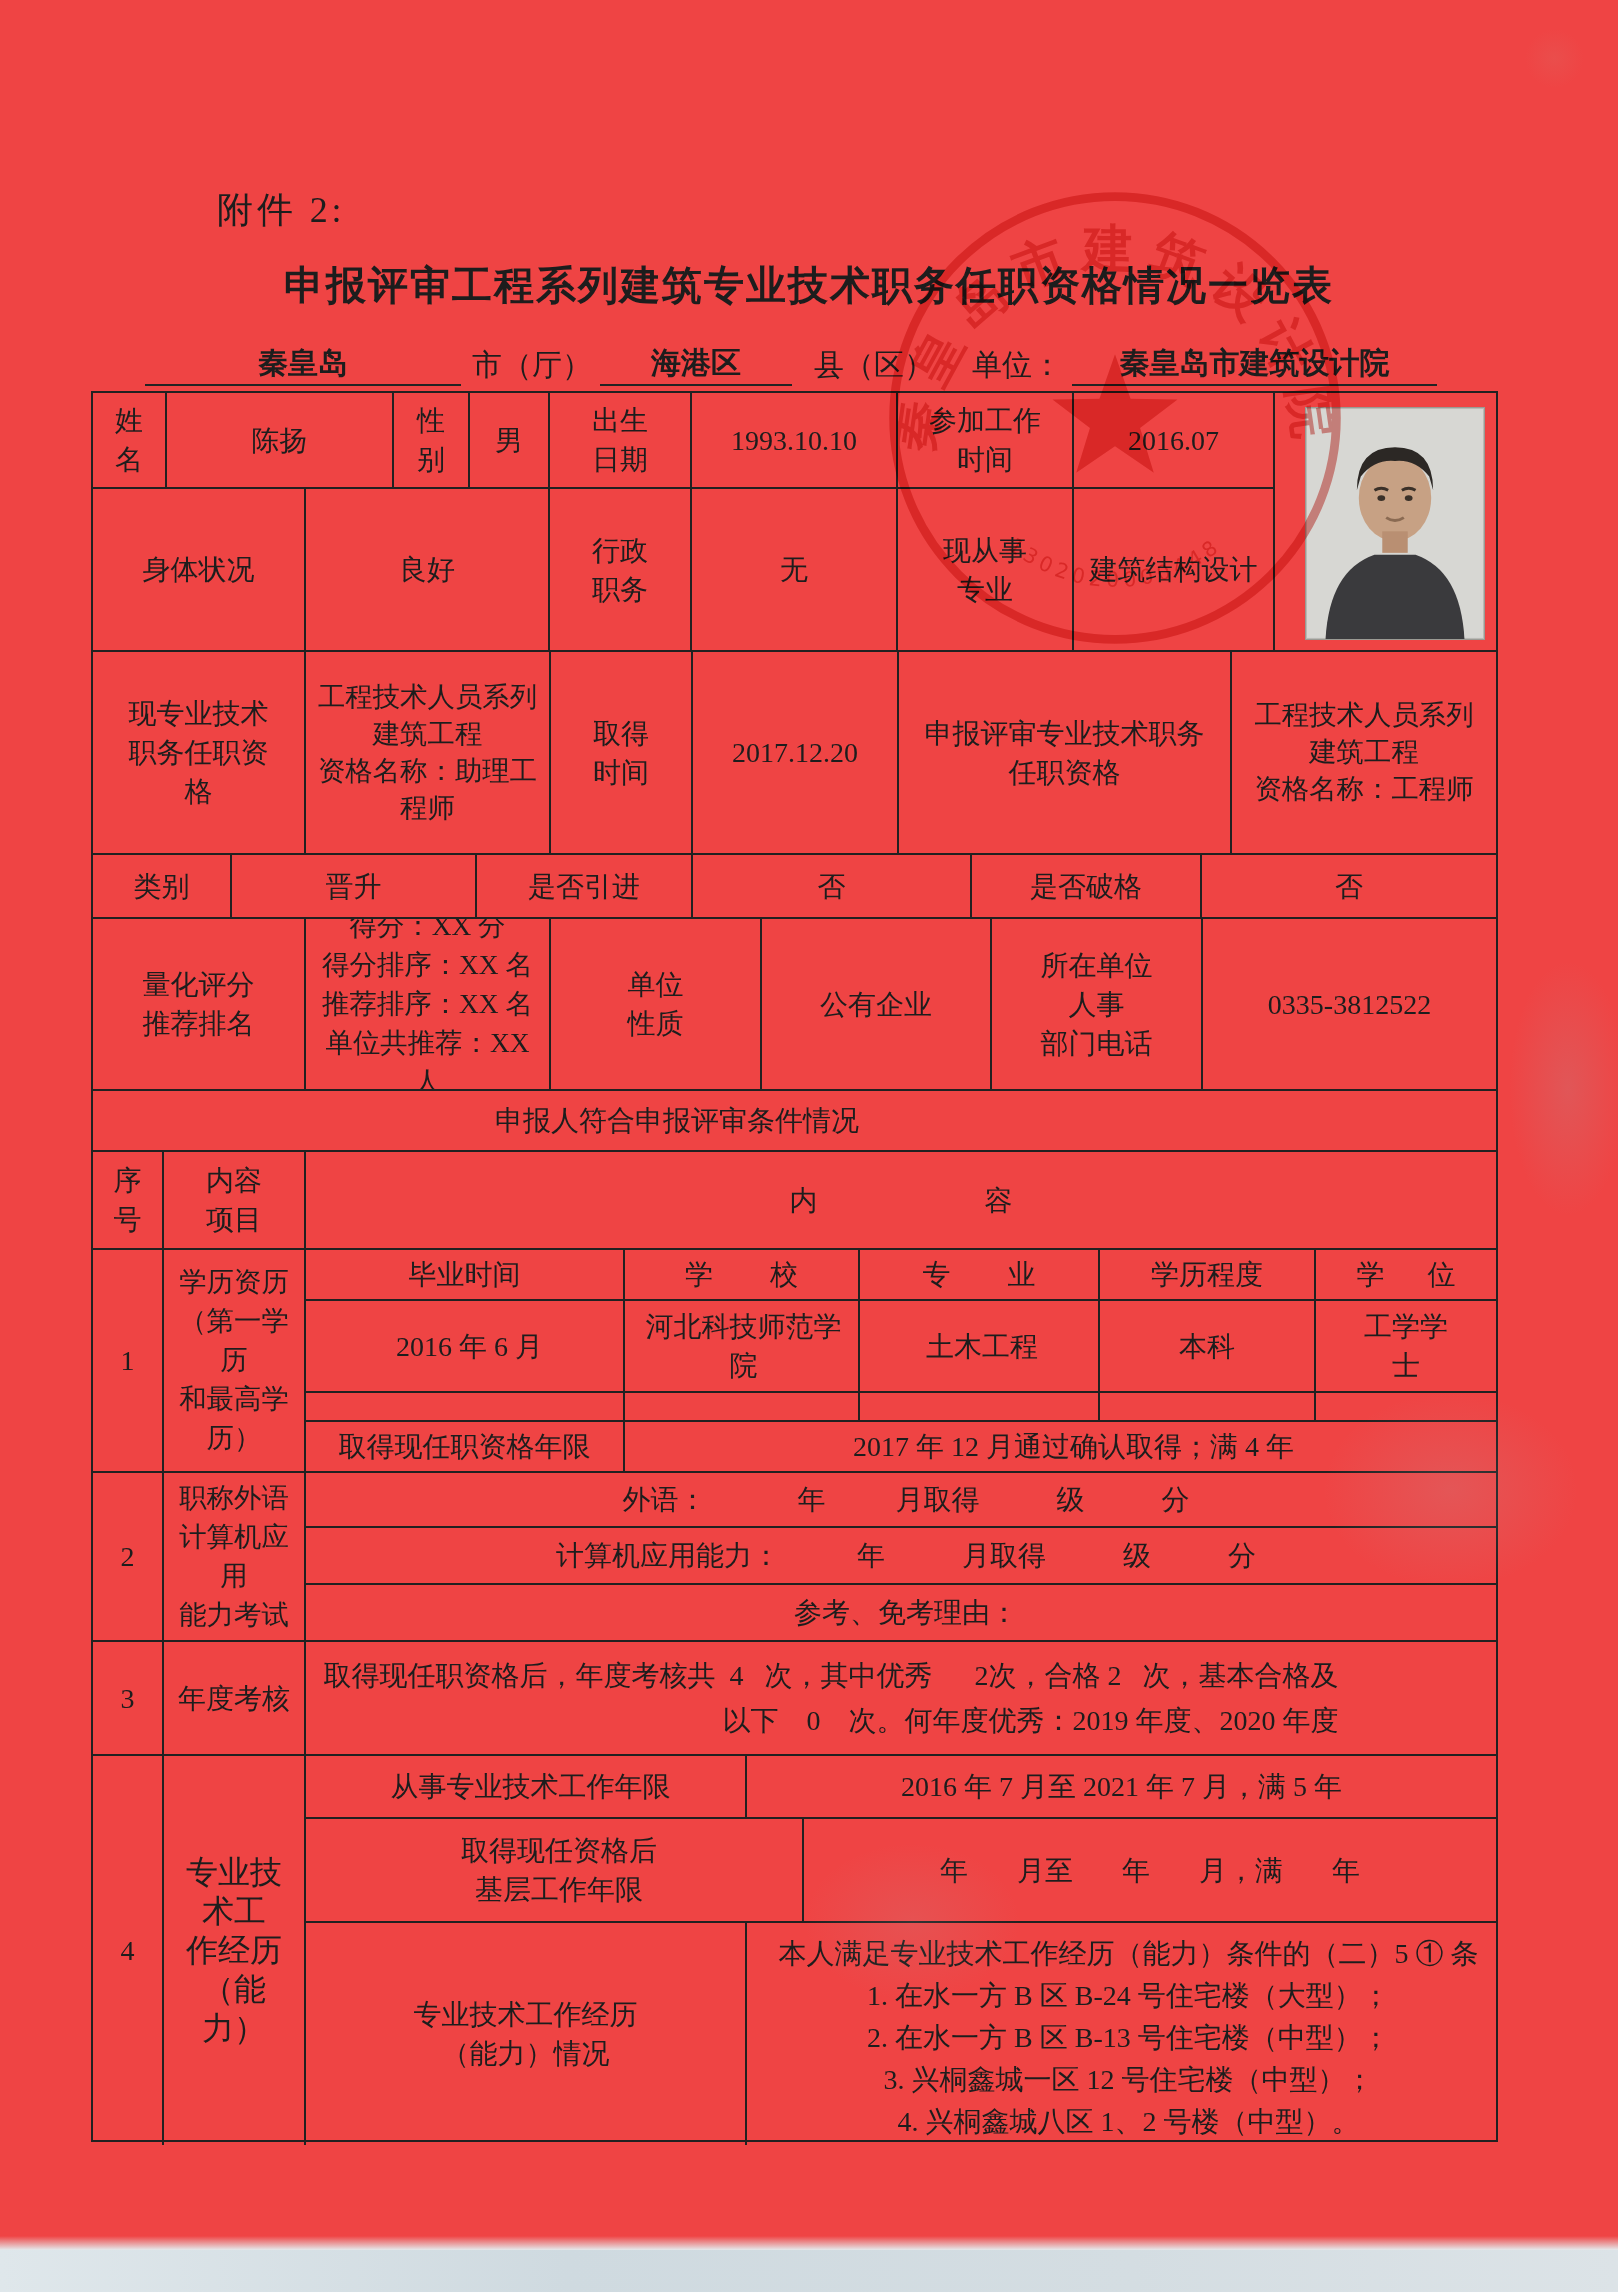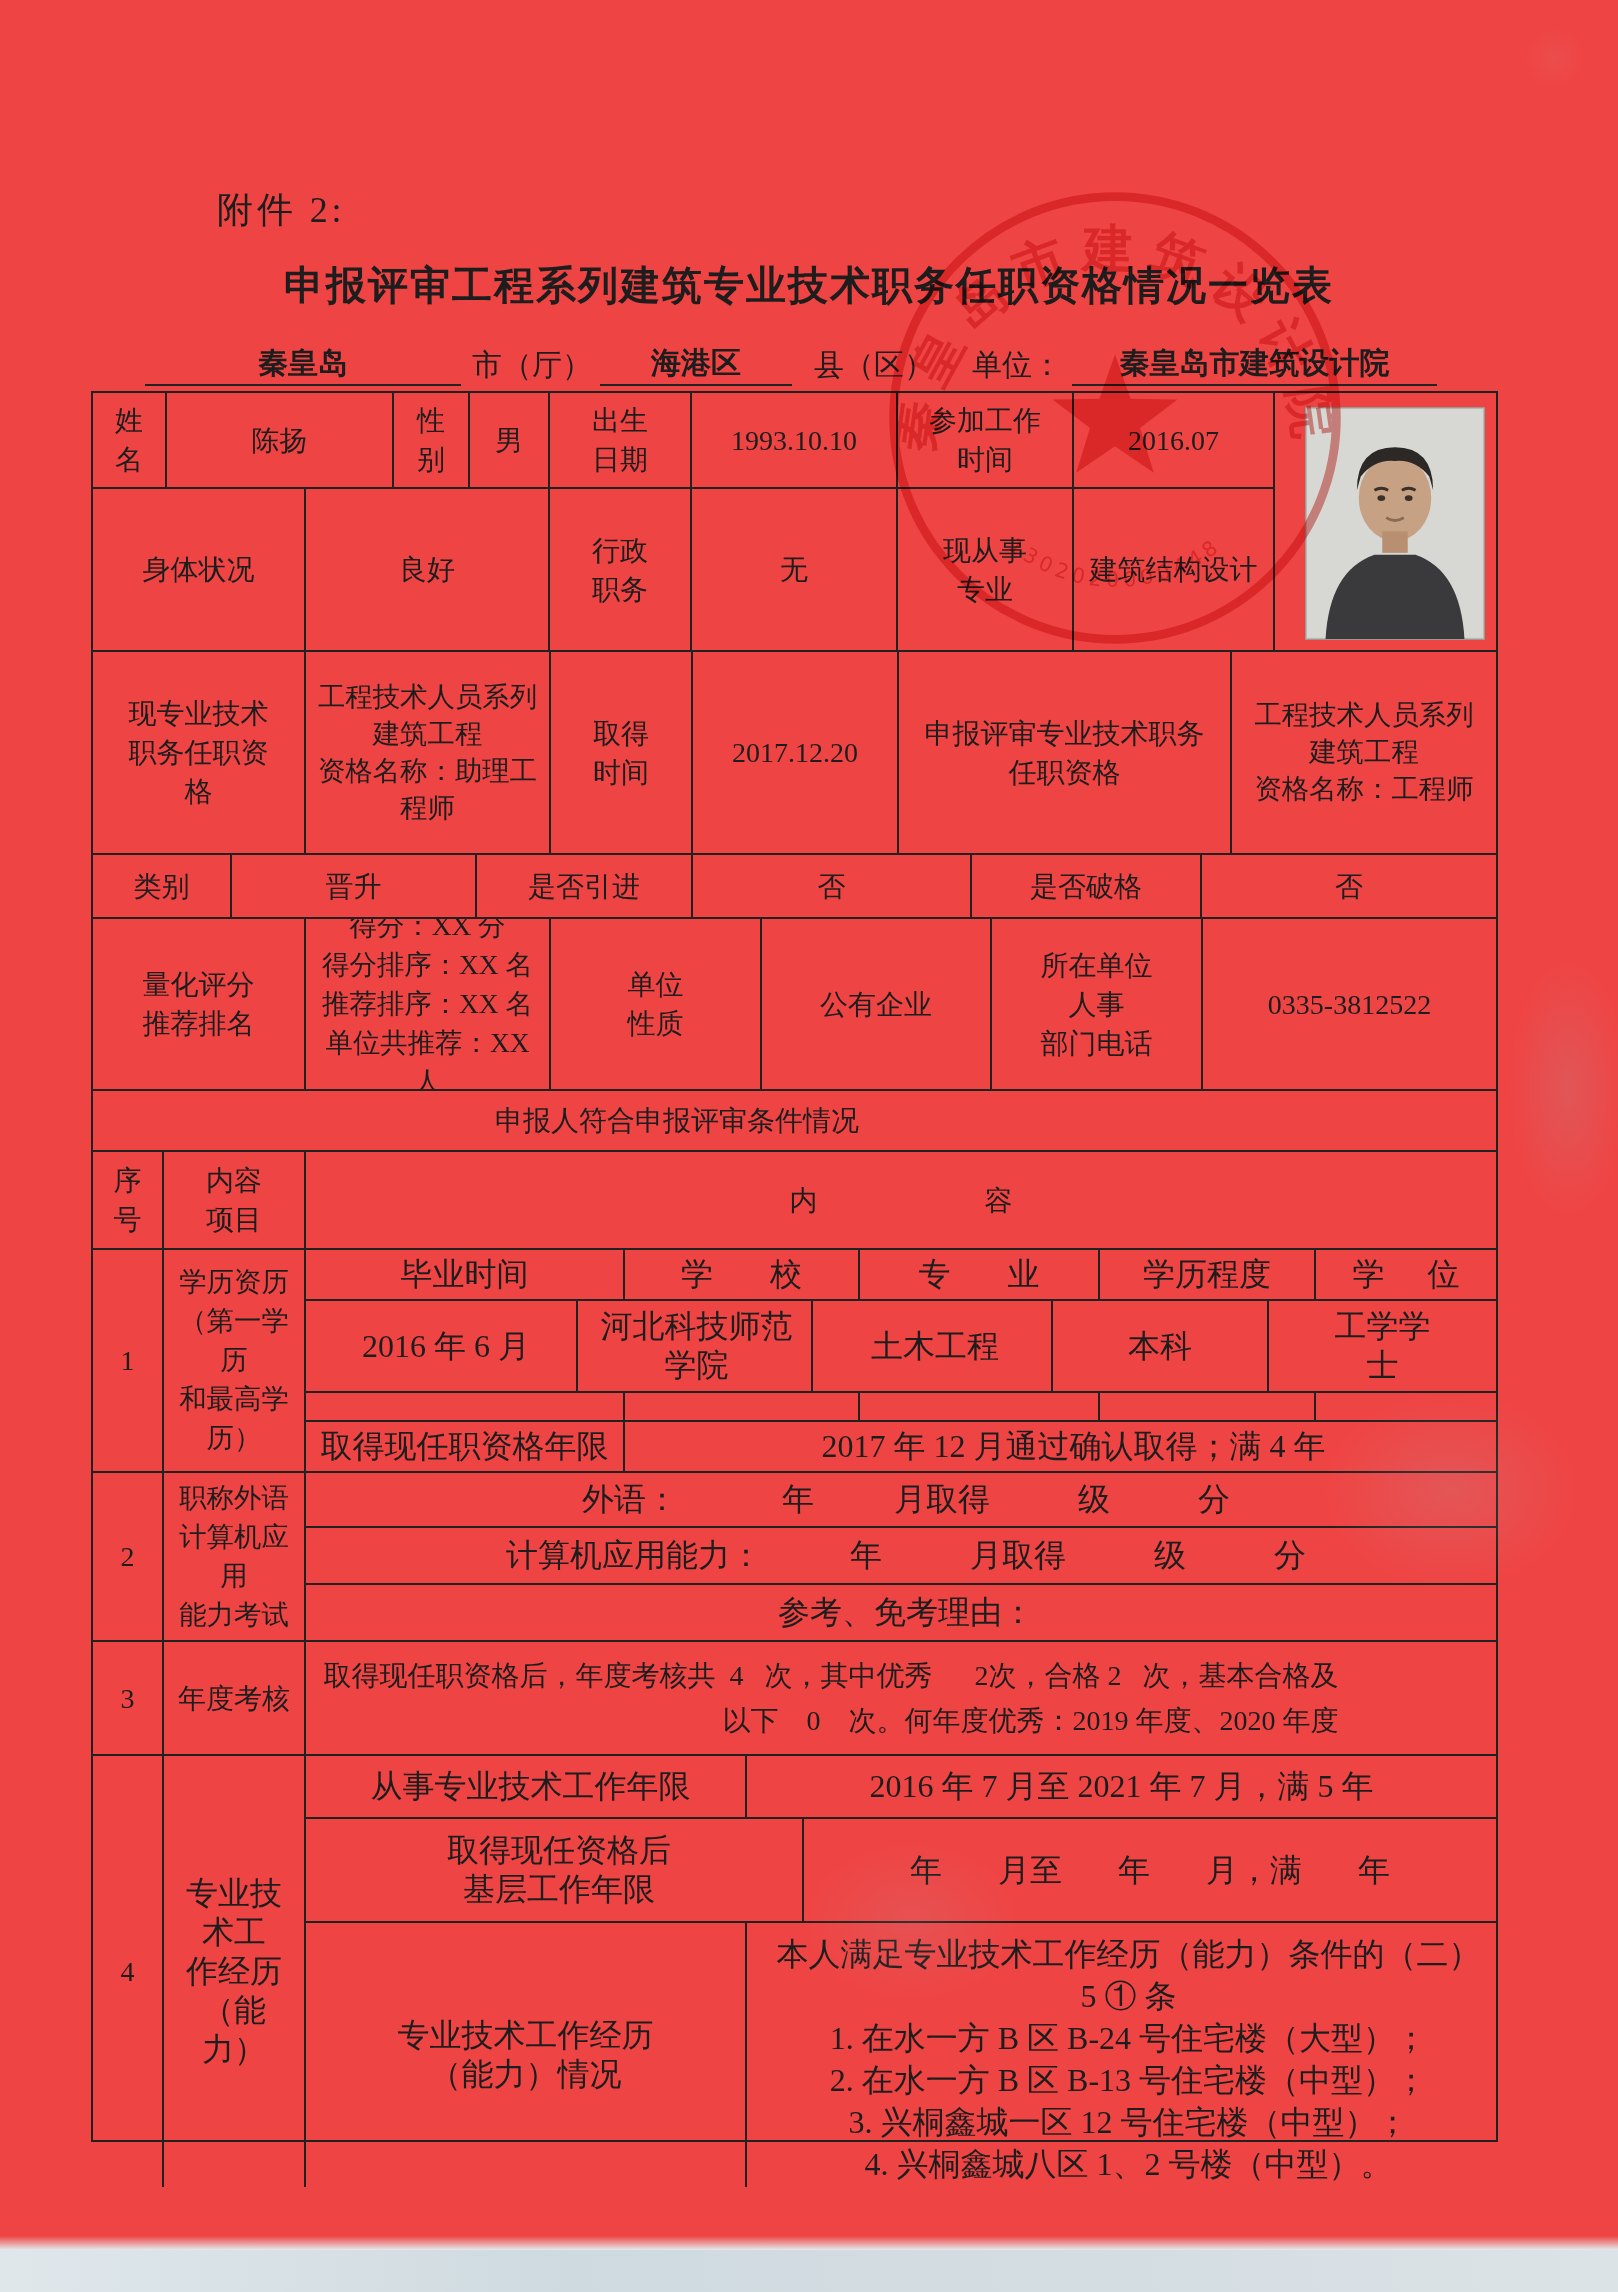--- a/index.html
+++ b/index.html
@@ -25,21 +25,21 @@
   .c.bb{border-bottom:2px solid #212121;}
   .prl{white-space:pre-line;}
   .pre{white-space:pre-wrap;}
   .leftal{justify-content:flex-start;text-align:right;}
   
   .sub{display:flex;flex-direction:column;box-sizing:border-box;padding:0;}
   .srow{display:flex;box-sizing:border-box;border-bottom:2px solid #212121;flex:0 0 auto;}
   .srow.grow{flex:1 1 auto;border-bottom:none;}
   .sc{box-sizing:border-box;border-right:2px solid #212121;display:flex;
       align-items:center;justify-content:center;text-align:center;
-      font-size:32px;line-height:39px;padding:2px 7.8px;overflow:hidden;}
+      font-size:28px;line-height:39px;padding:2px 7.8px;overflow:hidden;}
   .sc.last{border-right:none;}
   .gap-wide{gap:167px;}
   .gap-med{gap:57px;}
   .gap-sm{gap:43px;}
   
   .photo{position:absolute;left:1306px;top:408px;width:178px;height:231px;
          background:#d9d9d5;box-shadow:0 0 0 1px #9a9a94;}
   
   .seal{position:absolute;left:877px;top:180px;width:476px;height:476px;
         opacity:.6;mix-blend-mode:multiply;pointer-events:none;}
@@ -176,21 +176,21 @@
             <span>专</span>
             <span>业</span>
           </div>
           <div class="sc" style="width:216px;">学历程度</div>
           <div class="sc last gap-sm" style="flex:1;">
             <span>学</span>
             <span>位</span>
           </div>
         </div>
         <div class="srow" style="height:92px;">
-          <div class="sc leftal" style="width:272px;padding-left:17.6px;">2016 年 6 月</div>
+          <div class="sc leftal" style="width:319px;padding-left:17.6px;">2016 年 6 月</div>
           <div class="sc leftal" style="width:235px;padding-left:11.8px;">河北科技师范学院</div>
           <div class="sc leftal" style="width:240px;padding-left:13.7px;">土木工程</div>
           <div class="sc" style="width:216px;">本科</div>
           <div class="sc last prl" style="flex:1;">工学学
 士</div>
         </div>
         <div class="srow" style="height:29px;">
           <div class="sc" style="width:319px;"></div>
           <div class="sc" style="width:235px;"></div>
           <div class="sc" style="width:240px;"></div>

